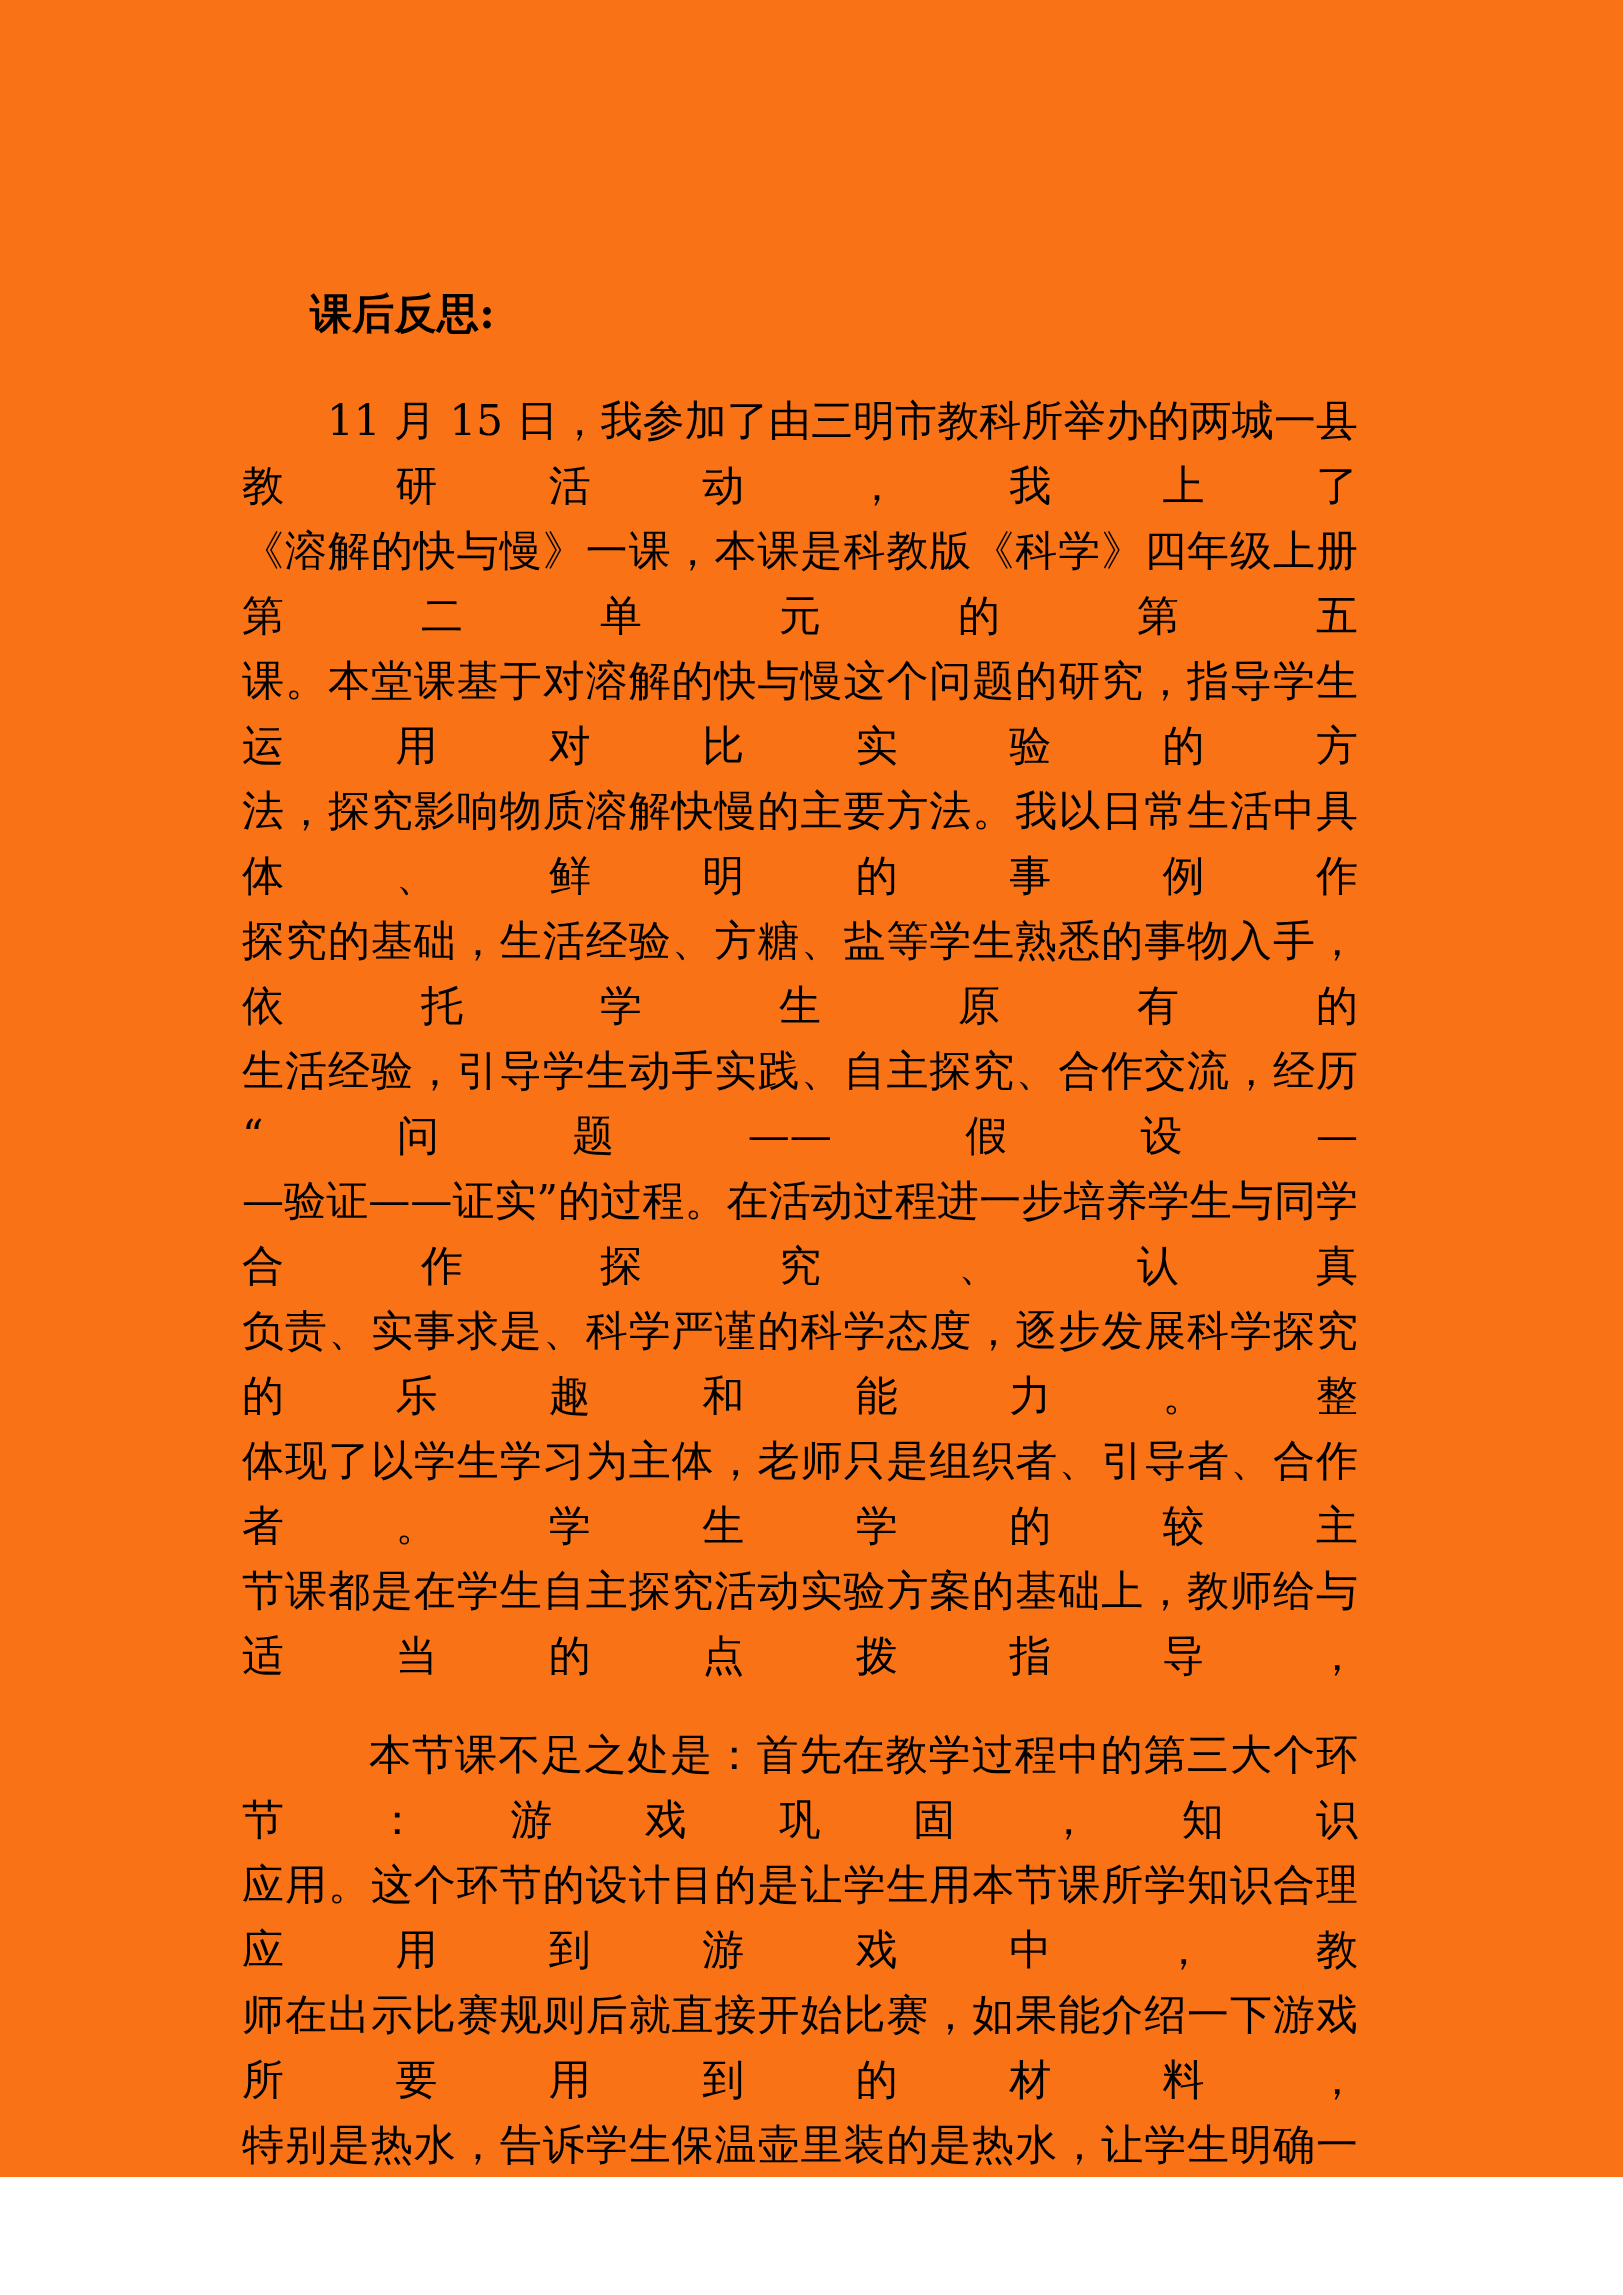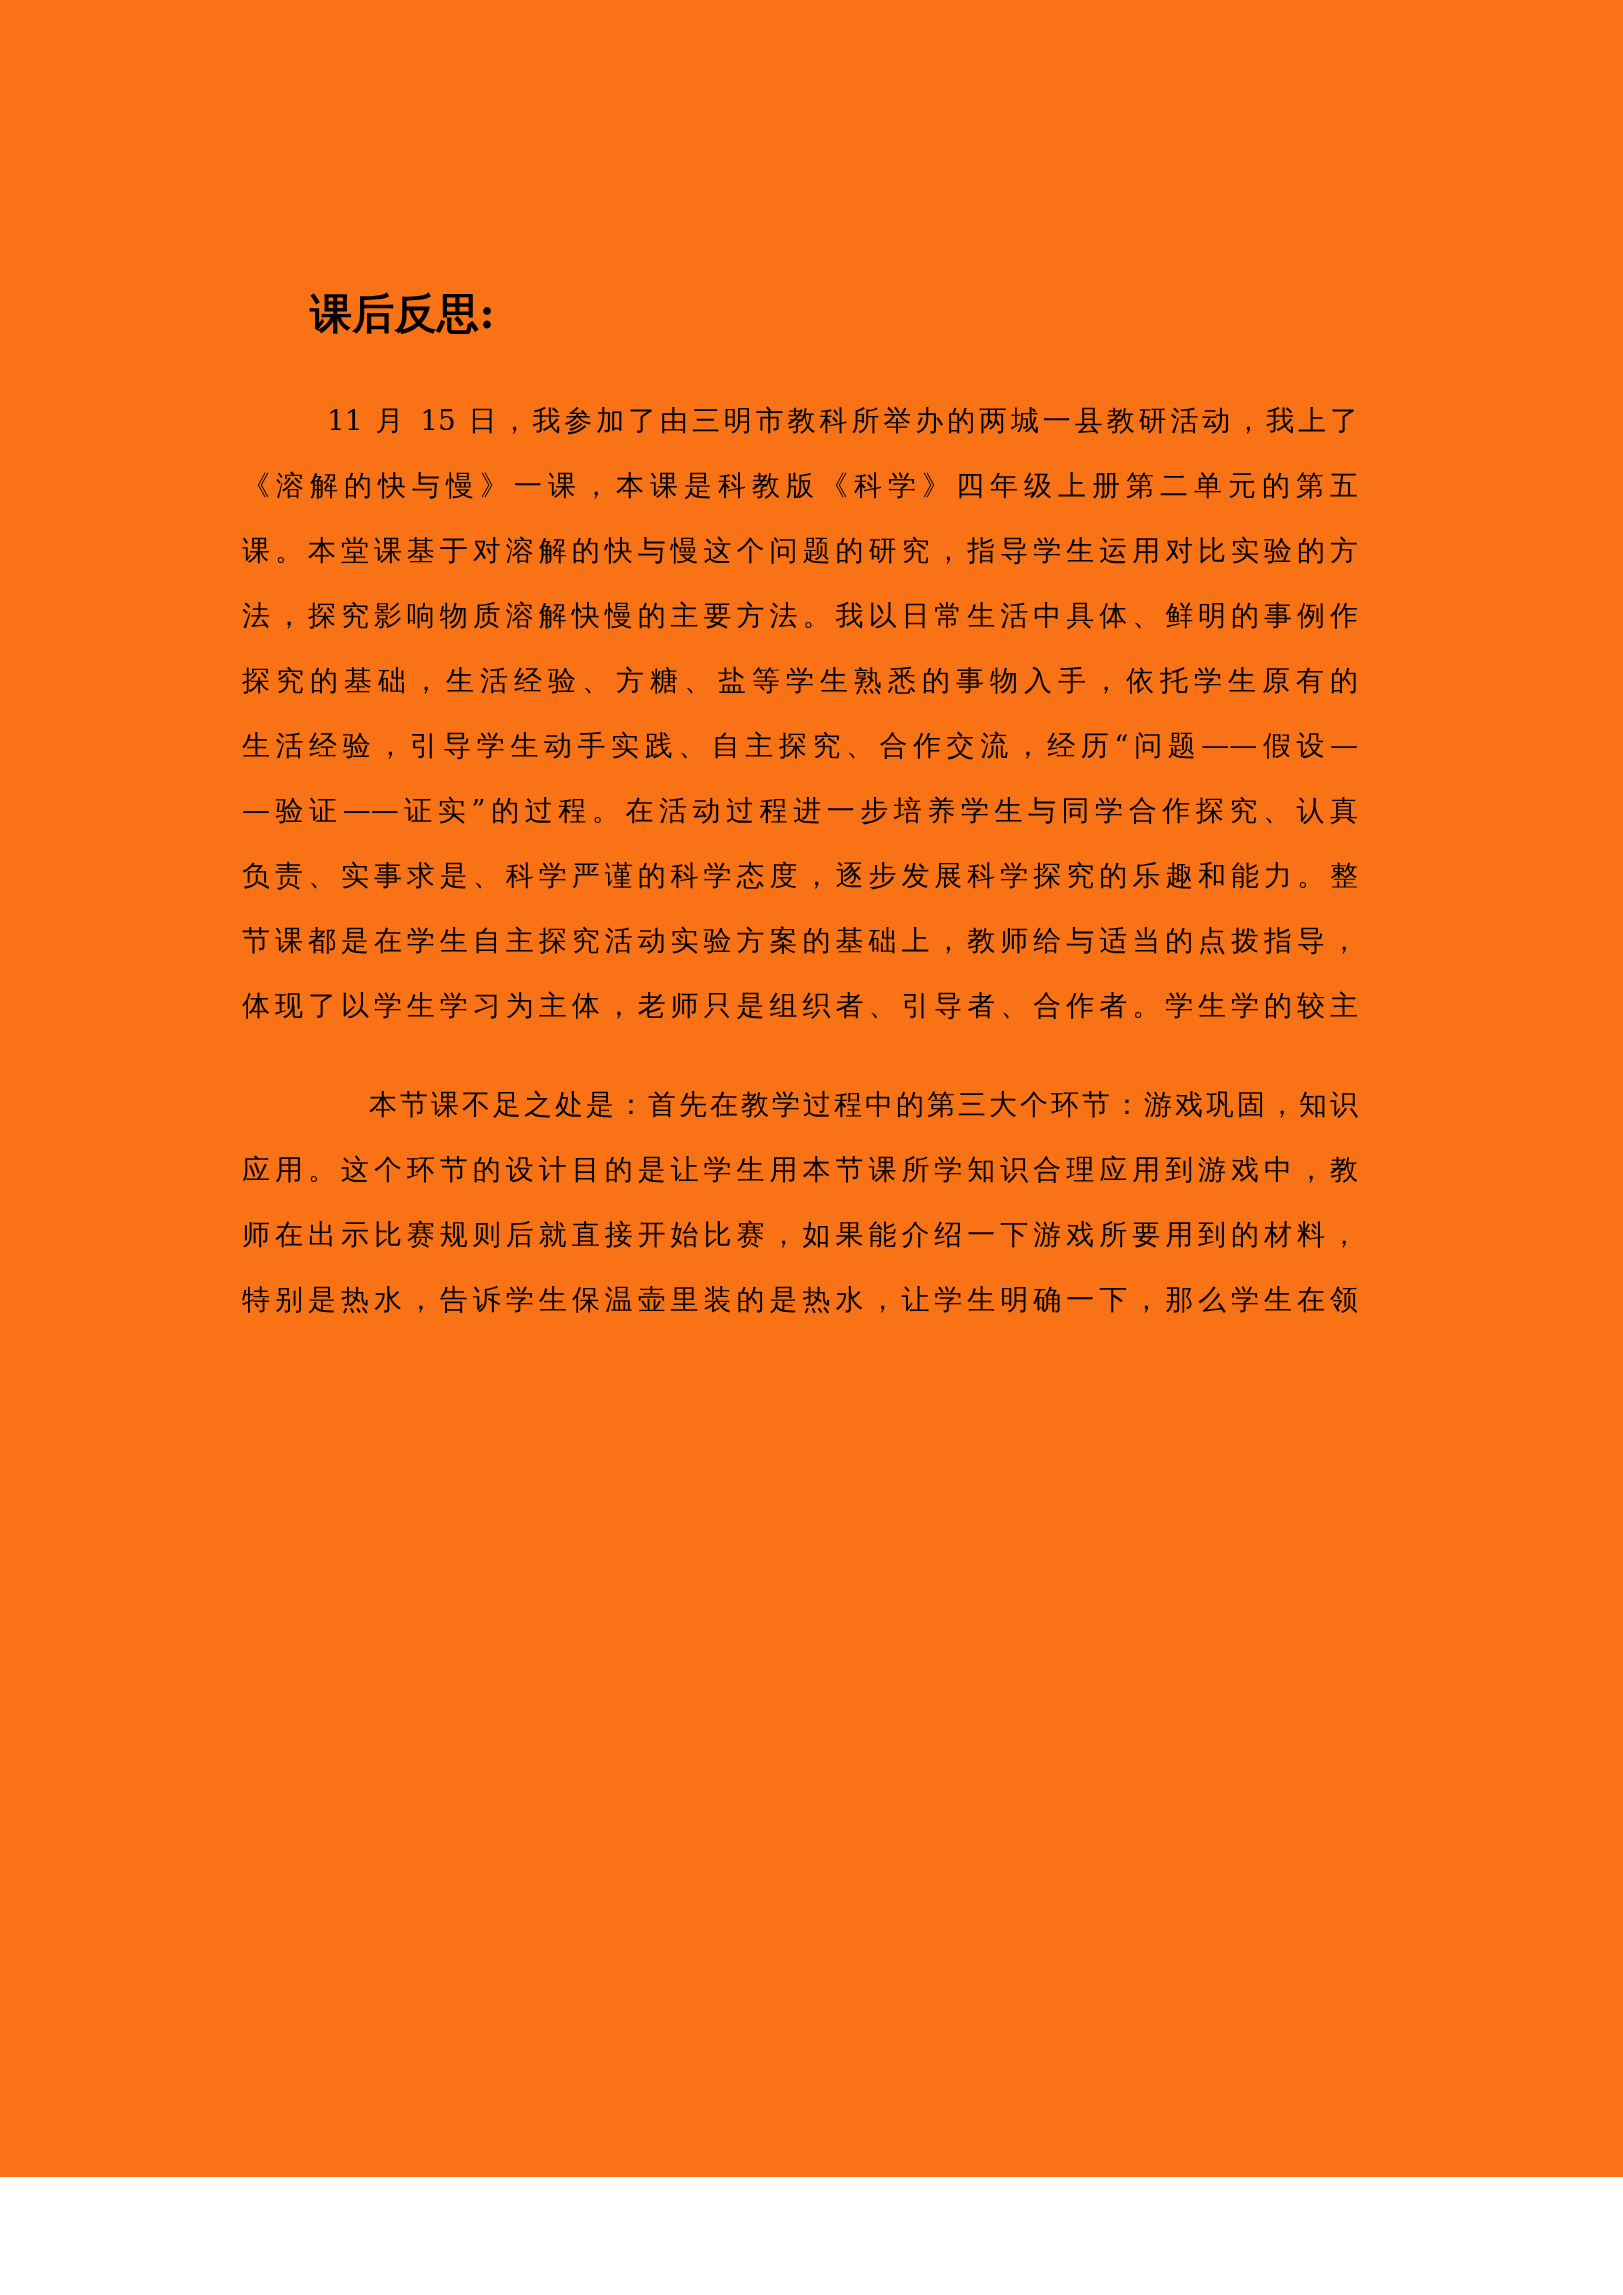--- a/index.html
+++ b/index.html
@@ -35,21 +35,21 @@
     font-size: 42px;
     font-weight: bold;
     line-height: 1.0;
     margin: 0 0 0 0;
     padding-left: 68px;       
     letter-spacing: 0.3px;
     white-space: nowrap;
   }
 
   .doc-para {
-    font-size: 28px;
+    font-size: 42px;
     line-height: 65px;
     margin: 0;
     text-align: justify;
     text-justify: inter-ideograph;
     text-align-last: left;
     letter-spacing: 0;
     word-break: break-all;
     overflow-wrap: break-word;
   }
 
@@ -92,22 +92,22 @@
 
     <p class="doc-para para-1">
         <span class="tline first-1 stretch">11 月 15 日，我参加了由三明市教科所举办的两城一县教研活动，我上了</span>
         <span class="tline stretch">《溶解的快与慢》一课，本课是科教版《科学》四年级上册第二单元的第五</span>
         <span class="tline stretch">课。本堂课基于对溶解的快与慢这个问题的研究，指导学生运用对比实验的方</span>
         <span class="tline stretch">法，探究影响物质溶解快慢的主要方法。我以日常生活中具体、鲜明的事例作</span>
         <span class="tline stretch">探究的基础，生活经验、方糖、盐等学生熟悉的事物入手，依托学生原有的</span>
         <span class="tline stretch">生活经验，引导学生动手实践、自主探究、合作交流，经历“问题——假设—</span>
         <span class="tline stretch">—验证——证实”的过程。在活动过程进一步培养学生与同学合作探究、认真</span>
         <span class="tline stretch">负责、实事求是、科学严谨的科学态度，逐步发展科学探究的乐趣和能力。整</span>
+        <span class="tline stretch">体现了以学生学习为主体，老师只是组织者、引导者、合作者。学生学的较主</span>
         <span class="tline stretch">节课都是在学生自主探究活动实验方案的基础上，教师给与适当的点拨指导，</span>
-        <span class="tline stretch">体现了以学生学习为主体，老师只是组织者、引导者、合作者。学生学的较主</span>
       </p>
 
     <p class="doc-para para-2">
         <span class="tline first-2 stretch">本节课不足之处是：首先在教学过程中的第三大个环节：游戏巩固，知识</span>
         <span class="tline stretch">应用。这个环节的设计目的是让学生用本节课所学知识合理应用到游戏中，教</span>
         <span class="tline stretch">师在出示比赛规则后就直接开始比赛，如果能介绍一下游戏所要用到的材料，</span>
         <span class="tline stretch">特别是热水，告诉学生保温壶里装的是热水，让学生明确一下，那么学生在领</span>
       </p>
 
   </div>

